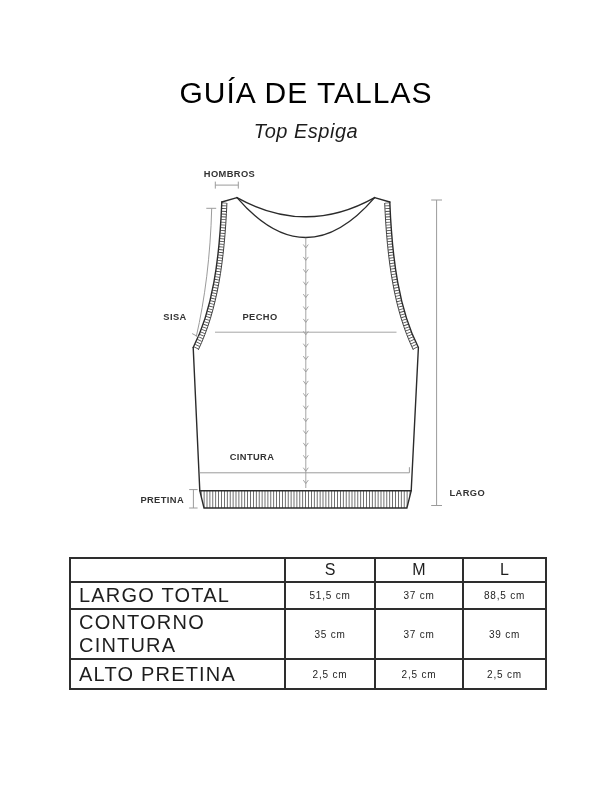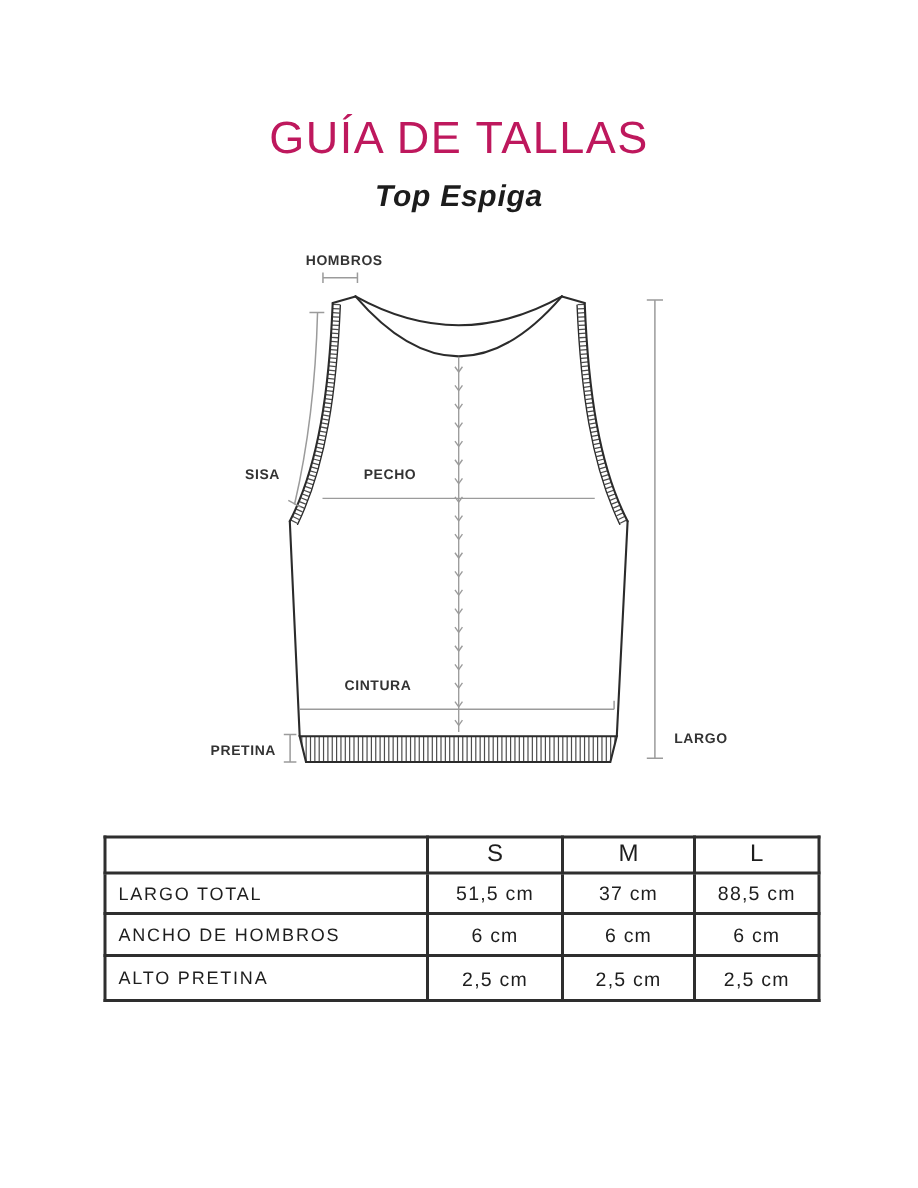--- a/index.html
+++ b/index.html
@@ -2,42 +2,42 @@
 <html><head>
 <meta charset="utf-8">
 <style>
   html,body { margin:0; padding:0; background:#ffffff; }
   body { width:612px; height:792px; font-family:"Liberation Sans", sans-serif; }
   .page { position:relative; width:612px; height:792px; background:#ffffff; overflow:hidden; }
 
   .title {
     position:absolute; top:77px; left:0; width:612px; margin:0;
     text-align:center; font-size:30px; line-height:32px;
-    font-weight:500; letter-spacing:1px; color:#be185d;
+    font-weight:500; letter-spacing:1px; color:#000000;
   }
   .subtitle {
     position:absolute; top:120px; left:0; width:612px; margin:0;
     text-align:center; font-size:20px; line-height:22px;
-    font-style:italic; font-weight:700; letter-spacing:0.5px; color:#1c1c1c;
+    font-style:italic; font-weight:400; letter-spacing:0.5px; color:#1c1c1c;
   }
 
   .diagram { position:absolute; left:0; top:0; width:612px; height:560px; }
   .dlabel {
     font-family:"Liberation Sans", sans-serif;
     font-size:9.3px; font-weight:600; letter-spacing:0.4px; fill:#333333;
   }
 
   table.size-table {
     position:absolute; left:69px; top:557px; width:476px;
     border-collapse:collapse; table-layout:fixed; color:#1e1e1e;
   }
   table.size-table th, table.size-table td { border:2px solid #2e2e2e; overflow:hidden; }
   th.size-h { font-size:16px; font-weight:500; text-align:center; }
-  td.lab { font-size:12px; font-weight:500; letter-spacing:1.2px; text-align:left; padding-left:8px; }
-  td.val { font-size:13px; font-weight:500; letter-spacing:0.8px; text-align:center; }
+  td.lab { font-size:20px; font-weight:500; letter-spacing:1.2px; text-align:left; padding-left:8px; }
+  td.val { font-size:10px; font-weight:500; letter-spacing:0.8px; text-align:center; }
   tr.r-head { height:24px; }
   tr.r-a { height:27px; }
   tr.r-b { height:28px; }
   tr.r-c { height:30px;margin-top:22px; }
 </style>
 </head>
 <body>
 
 <div class="page">
 
@@ -113,25 +113,25 @@
         <th class="size-h">S</th>
         <th class="size-h">M</th>
         <th class="size-h">L</th>
       </tr>
       <tr class="r-a">
         <td class="lab">LARGO TOTAL</td>
         <td class="val">51,5 cm</td>
         <td class="val">37 cm</td>
         <td class="val">88,5 cm</td>
       </tr>
-      <tr class="r-b">
-        <td class="lab">ANCHO DE HOMBROS</td>
-        <td class="val">6 cm</td>
-        <td class="val">6 cm</td>
-        <td class="val">6 cm</td>
+      <tr class="r-a">
+        <td class="lab">CONTORNO CINTURA</td>
+        <td class="val">35 cm</td>
+        <td class="val">37 cm</td>
+        <td class="val">39 cm</td>
       </tr>
       <tr class="r-c">
         <td class="lab">ALTO PRETINA</td>
         <td class="val">2,5 cm</td>
         <td class="val">2,5 cm</td>
         <td class="val">2,5 cm</td>
       </tr>
     </tbody>
   </table>
 

